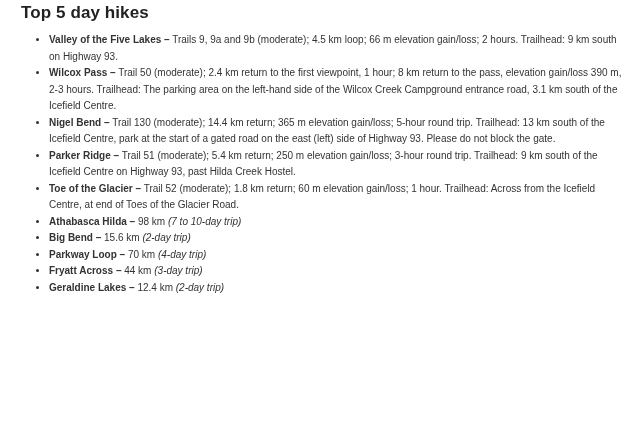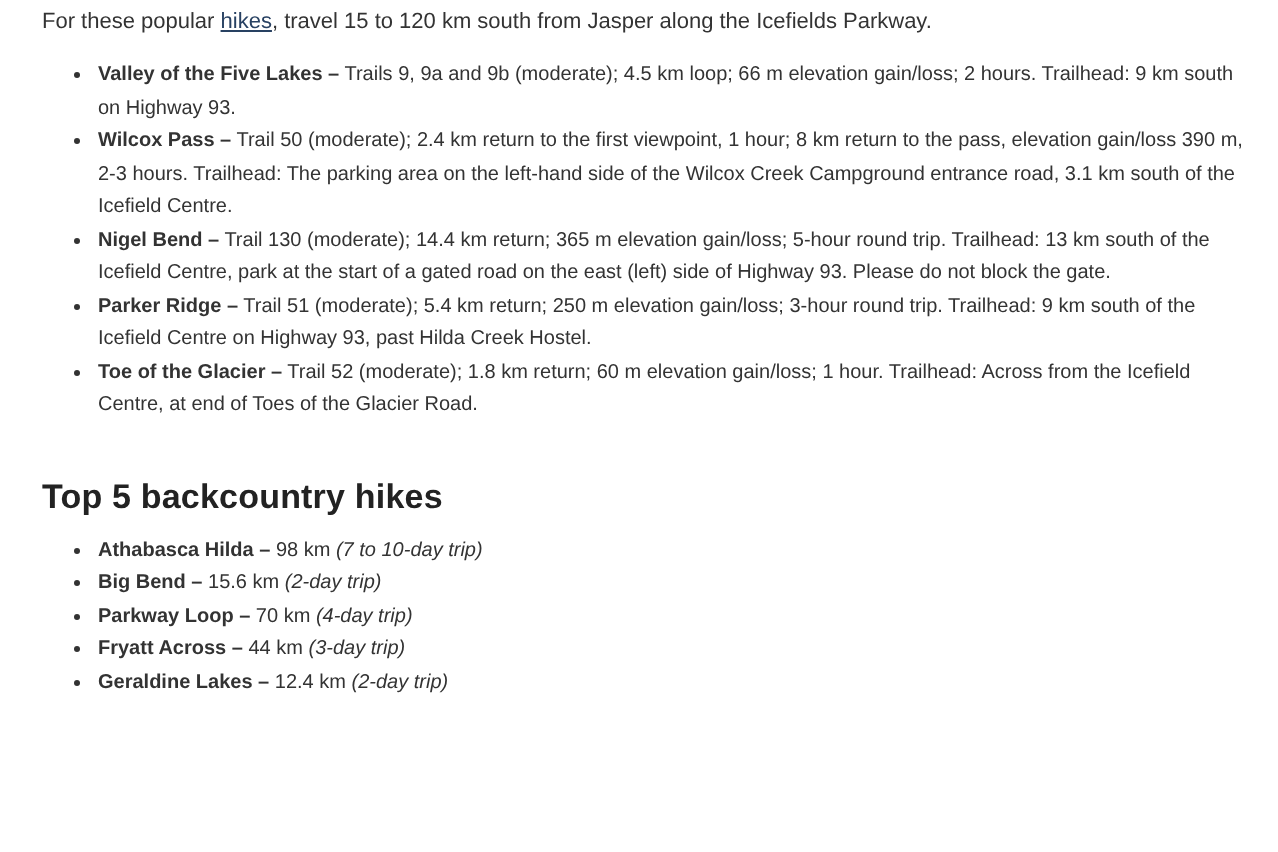--- a/index.html
+++ b/index.html
@@ -64,22 +64,22 @@
   }
   .trip-duration {
   }
 </style>
 </head>
 <body>
 
 <div class="content">
 
   <section>
+    <h2 class="section-heading">Top 5 day hikes</h2>
 
-    <p class="intro"><span>For these popular </span><a class="text-link">hikes</a><span>, travel 15 to 120 km south from Jasper along the Icefields Parkway.</span></p>
 
     <ul class="hike-list">
       <li>
         <strong class="hike-name">Valley of the Five Lakes –</strong>
         <span>Trails 9, 9a and 9b (moderate); 4.5 km loop; 66 m elevation gain/loss; 2 hours. Trailhead: 9 km south on Highway 93.</span>
       </li>
       <li>
         <strong class="hike-name">Wilcox Pass –</strong>
         <span>Trail 50 (moderate); 2.4 km return to the first viewpoint, 1 hour; 8 km return to the pass, elevation gain/loss 390 m, 2-3 hours. Trailhead: The parking area on the left-hand side of the Wilcox Creek Campground entrance road, 3.1 km south of the Icefield Centre.</span>
       </li>
@@ -92,21 +92,20 @@
         <span>Trail 51 (moderate); 5.4 km return; 250 m elevation gain/loss; 3-hour round trip. Trailhead: 9 km south of the Icefield Centre on Highway 93, past Hilda Creek Hostel.</span>
       </li>
       <li>
         <strong class="hike-name">Toe of the Glacier –</strong>
         <span>Trail 52 (moderate); 1.8 km return; 60 m elevation gain/loss; 1 hour. Trailhead: Across from the Icefield Centre, at end of Toes of the Glacier Road.</span>
       </li>
     </ul>
   </section>
 
   <section>
-    <h2 class="section-heading second">Top 5 backcountry hikes</h2>
 
 
     <ul class="hike-list">
       <li>
         <strong class="hike-name">Athabasca Hilda –</strong>
         <span>98 km</span>
         <em class="trip-duration">(7 to 10-day trip)</em>
       </li>
       <li>
         <strong class="hike-name">Big Bend –</strong>

